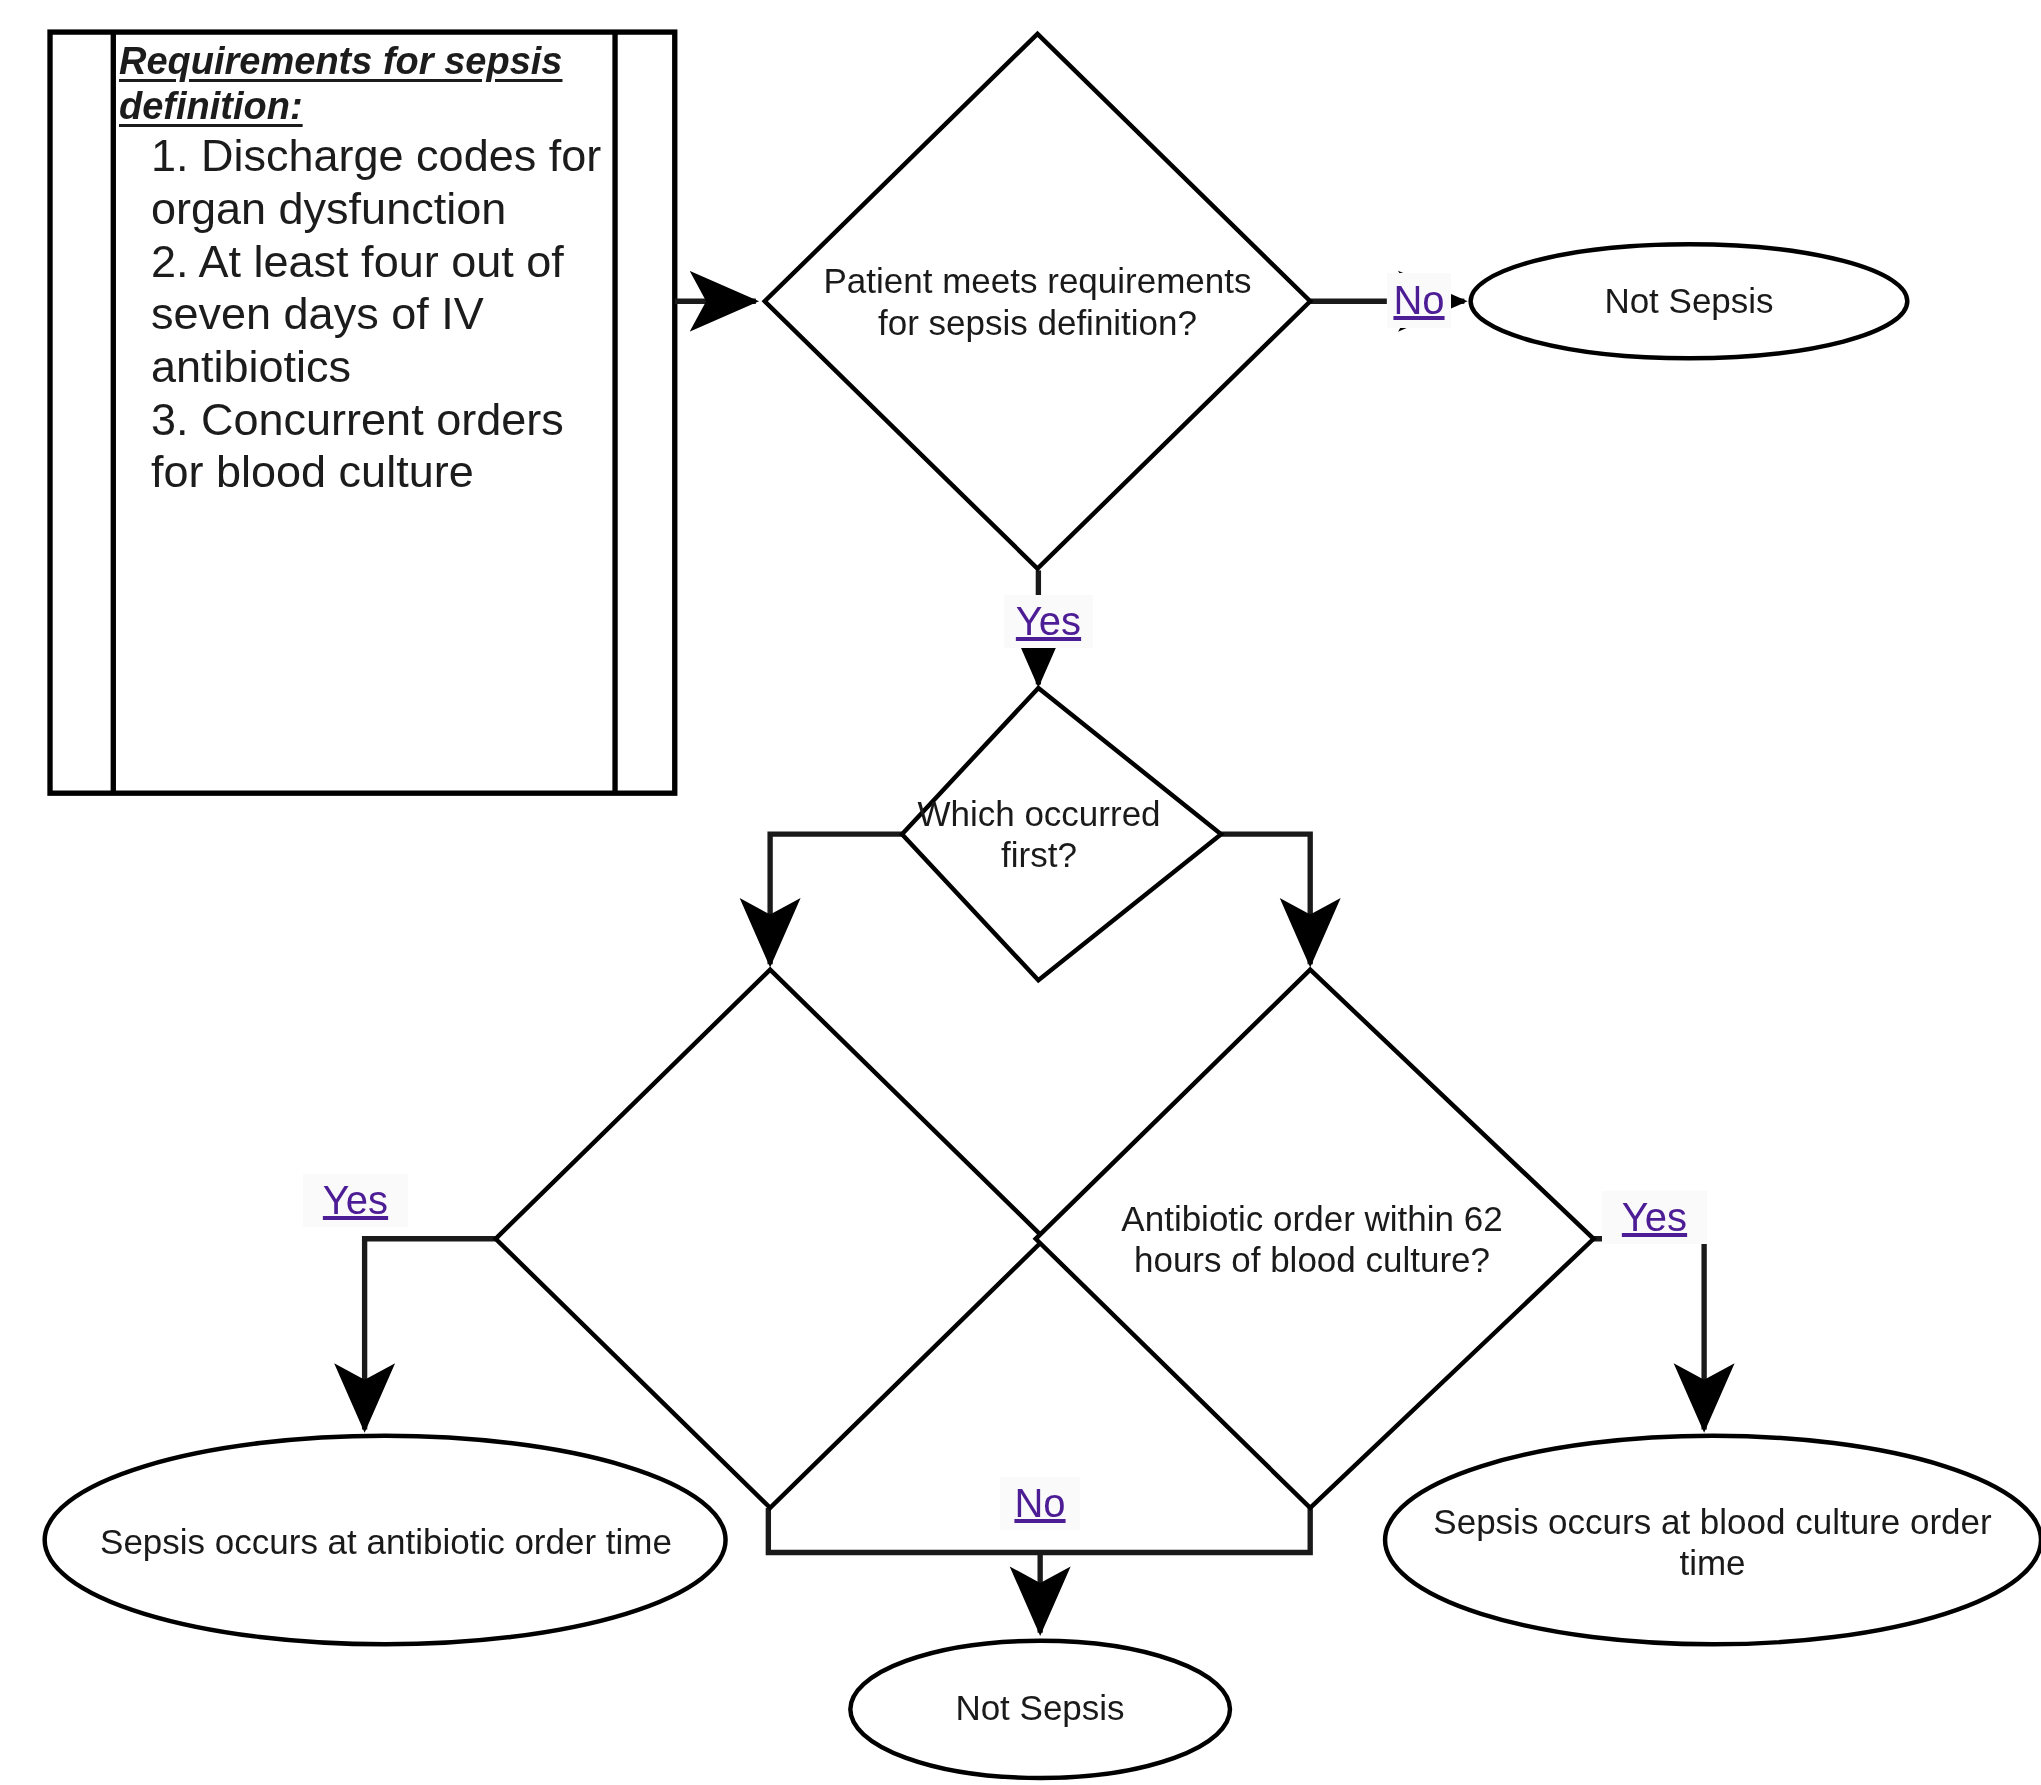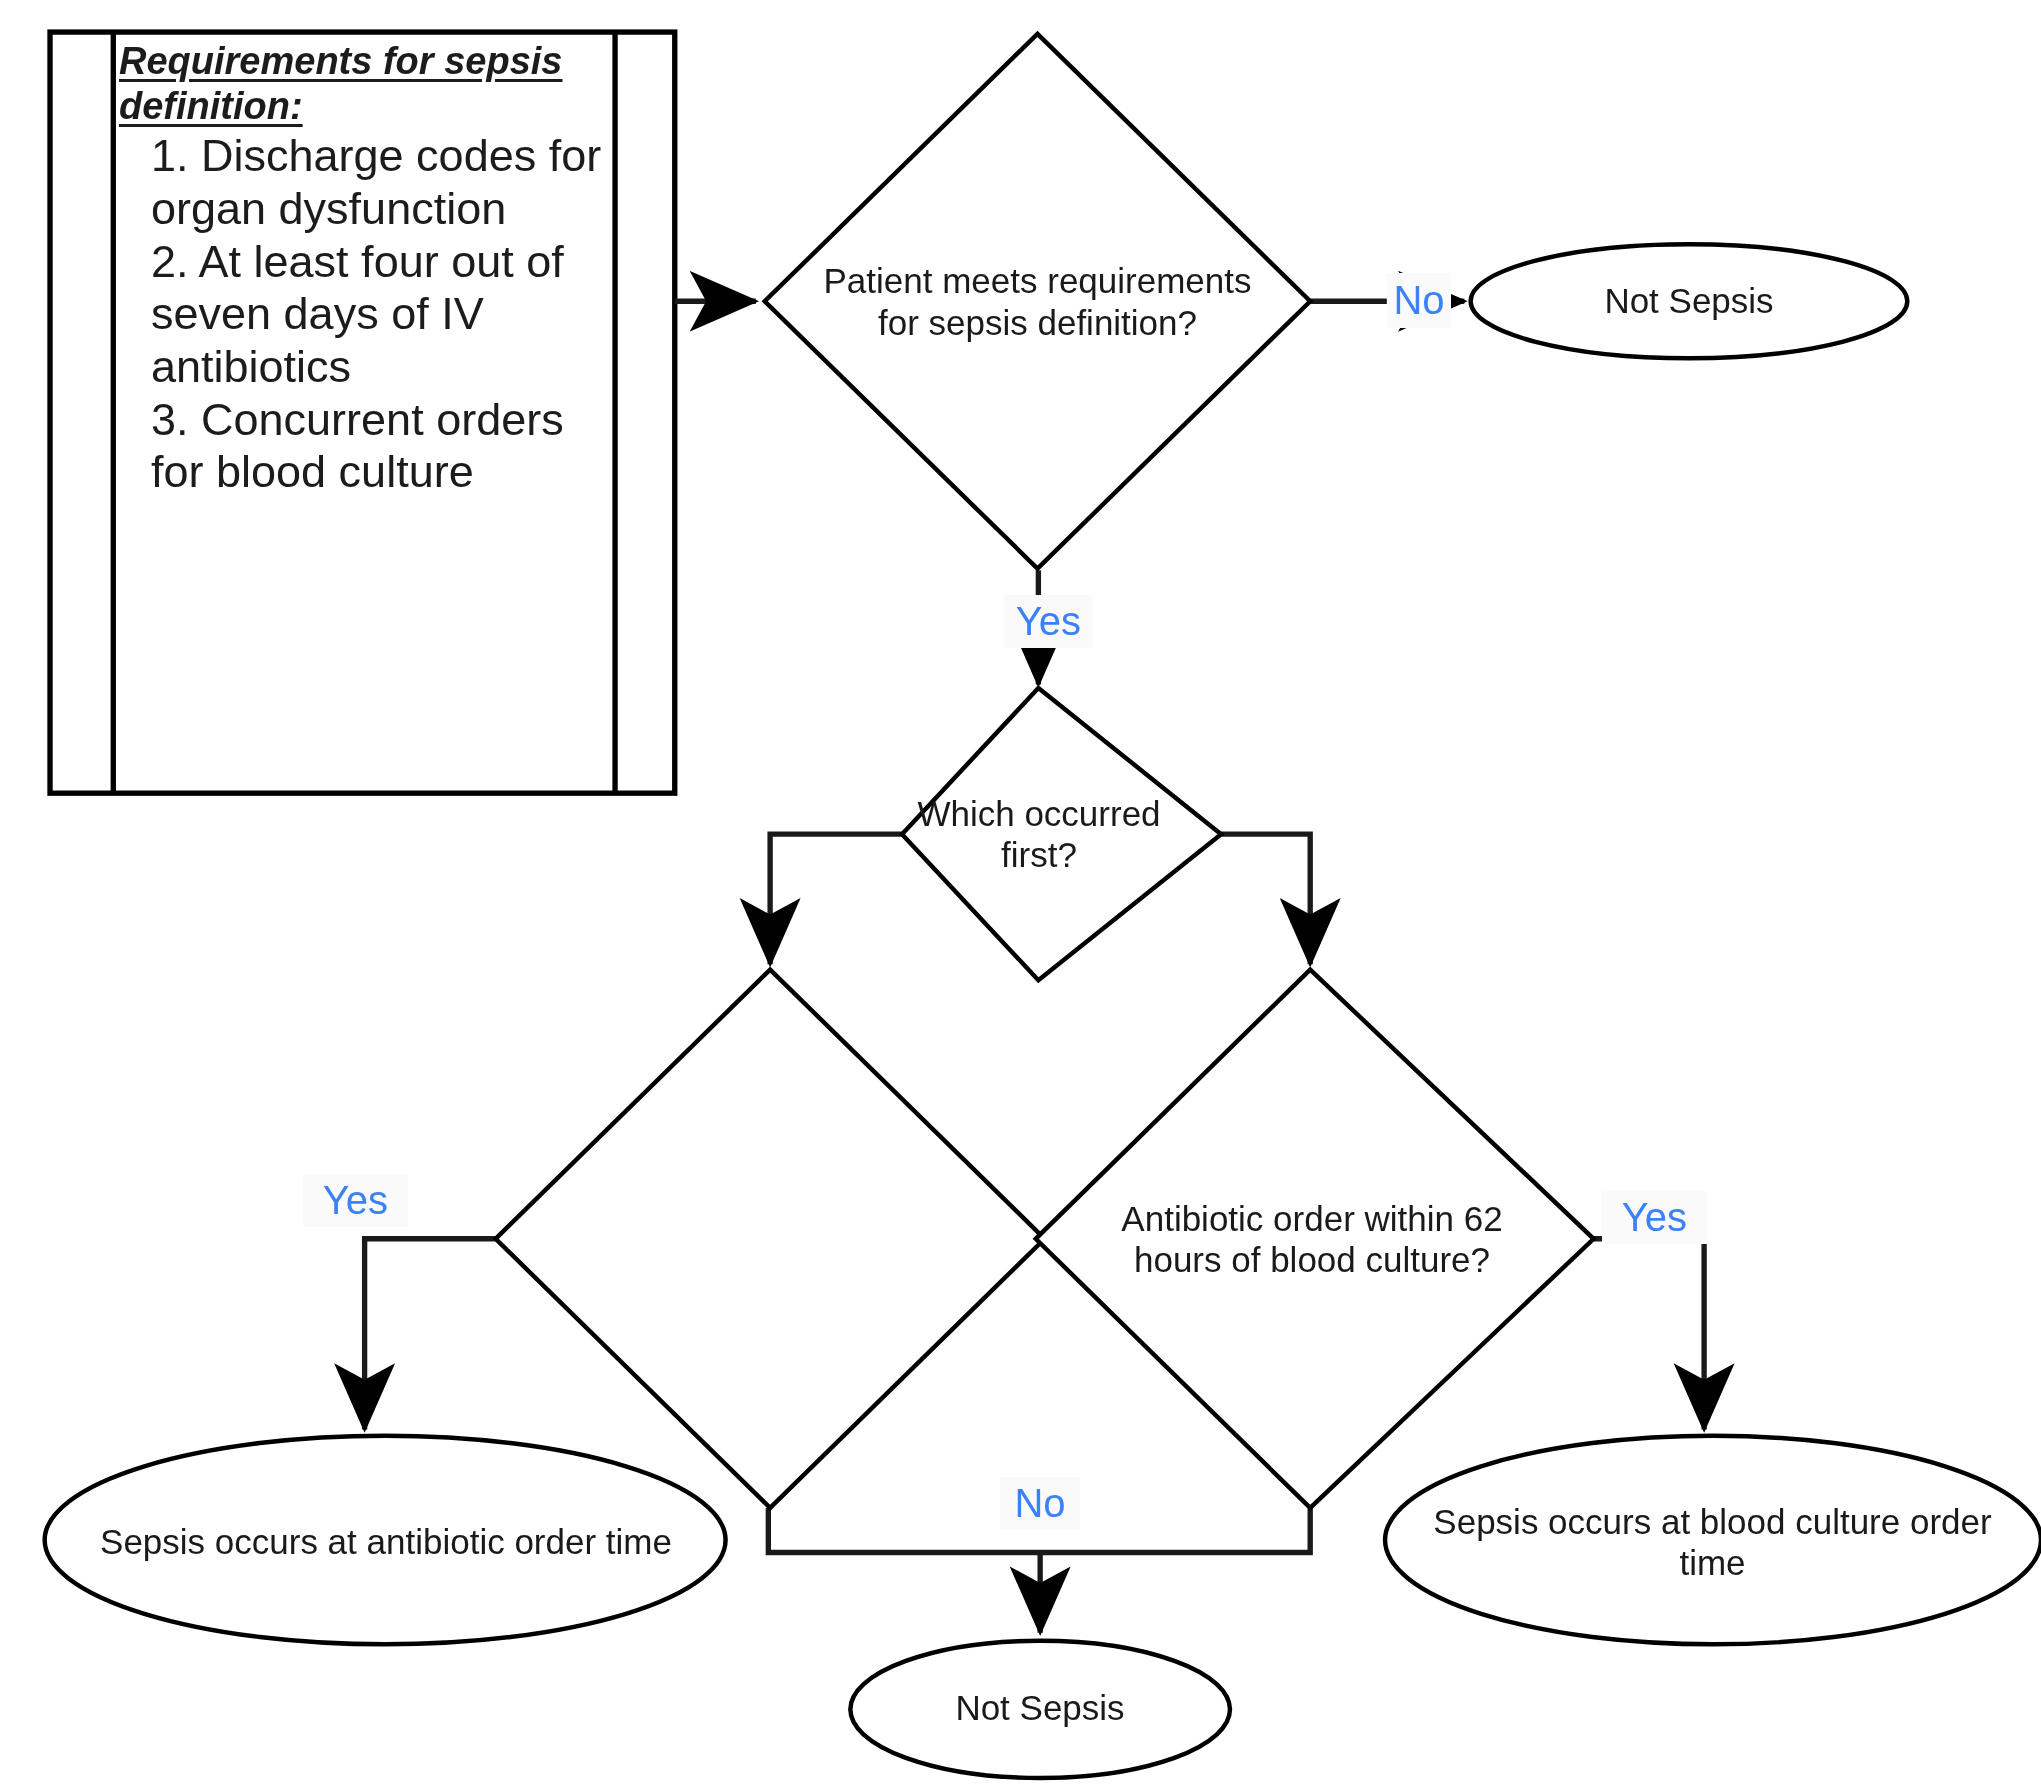--- a/index.html
+++ b/index.html
@@ -58,22 +58,23 @@
     line-height: 1.18;
     text-align: center;
     white-space: pre-line;
     -webkit-font-smoothing: antialiased;
   }
   .node-text {
     font-size: 35px;
   }
   .edge-label {
     font-size: 40px;
-    color: #3b82f6;
+    color: #4c1d95;
     background: #fafafa;
+    text-decoration: underline;
   }
 
   
   #req-panel {
     position: absolute;
     left: 119px;
     top: 39px;
     width: 490px;
     height: 747px;
     text-align: left;

